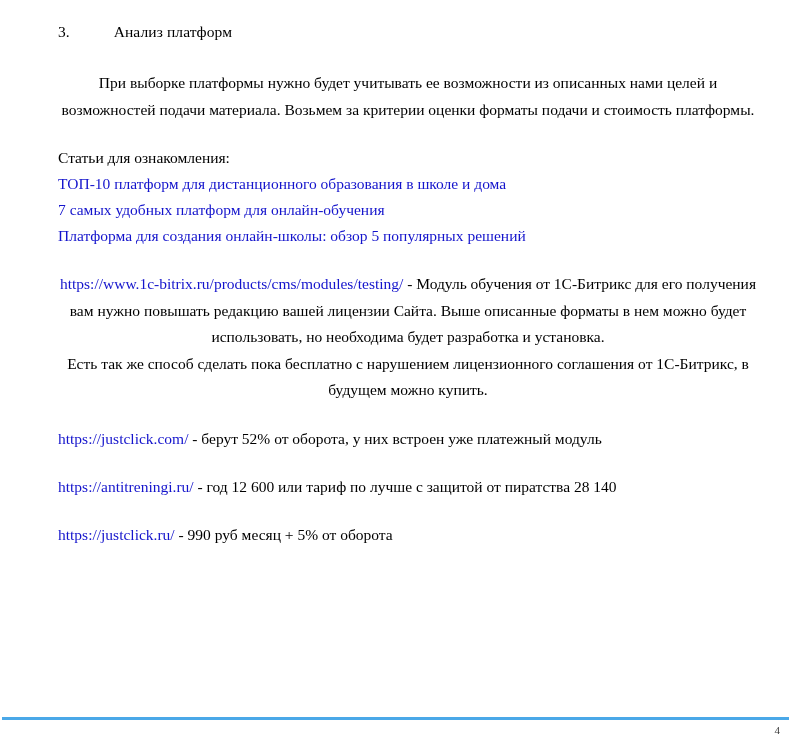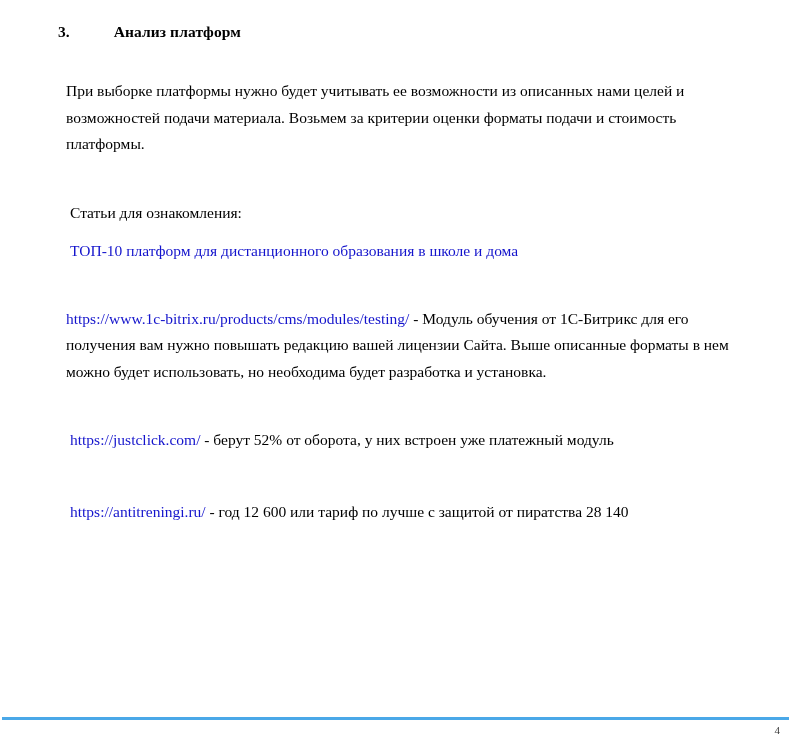--- a/index.html
+++ b/index.html
@@ -22,38 +22,38 @@
     box-sizing: border-box;
   }
   .content {
     position: absolute;
     left: 58px;
     top: 22px;
     width: 700px;
   }
   .heading {
     font-size: 15.5px;
-    font-weight: bold;
+    font-weight: normal;
     line-height: 20px;
     margin: 0 0 0 0;
     white-space: pre;
     letter-spacing: 0.1px;
   }
   .spacer-lg { height: 28px; }
   .spacer-md { height: 22px; }
   .para {
     font-size: 15.5px;
     line-height: 26.5px;
-    margin: 8px;
-    text-align: left;
+    margin: 0;
+    text-align: center;
   }
   .line {
     font-size: 15.5px;
     line-height: 26px;
-    margin: 12px;
+    margin: 0;
     white-space: nowrap;
   }
   a.doclink, .doclink {
     color: #1414cc;
     text-underline-offset: 1px;
   }
   .plain { color: #000000; text-decoration: none; }
   .footer-rule {
     position: absolute;
     left: 2px;
@@ -84,38 +84,42 @@
     <div class="spacer-lg"></div>
 
     <p class="para">При выборке платформы нужно будет учитывать ее возможности из описанных нами целей и возможностей подачи материала. Возьмем за критерии оценки форматы подачи и стоимость платформы.</p>
 
     <div class="spacer-md"></div>
 
     <div class="line">Статьи для ознакомления:</div>
 
     <div class="line"><span class="doclink">ТОП-10 платформ для дистанционного образования в школе и дома</span><span class="plain"></span></div>
 
+    <div class="line"><span class="doclink">7 самых удобных платформ для онлайн-обучения</span><span class="plain"></span></div>
 
 
+    <div class="line"><span class="doclink">Платформа для создания онлайн-школы: обзор 5 популярных решений</span><span class="plain"></span></div>
 
     <div class="spacer-md"></div>
 
     <p class="para"><span class="doclink">https://www.1c-bitrix.ru/products/cms/modules/testing/</span><span class="plain"> - Модуль обучения от 1С-Битрикс для его получения вам нужно повышать редакцию вашей лицензии Сайта. Выше описанные форматы в нем можно будет использовать, но необходима будет разработка и установка.</span></p>
 
 
+    <p class="para">Есть так же способ сделать пока бесплатно с нарушением лицензионного соглашения от 1С-Битрикс, в будущем можно купить.</p>
 
     <div class="spacer-md"></div>
 
     <div class="line"><span class="doclink">https://justclick.com/</span><span class="plain"> - берут 52% от оборота, у них встроен уже платежный модуль</span></div>
 
     <div class="spacer-md"></div>
 
     <div class="line"><span class="doclink">https://antitreningi.ru/</span><span class="plain"> -  год 12 600  или тариф по лучше с защитой от пиратства 28 140</span></div>
 
     <div class="spacer-md"></div>
 
+    <div class="line"><span class="doclink">https://justclick.ru/</span><span class="plain"> - 990 руб месяц + 5% от оборота</span></div>
 
   </div>
 
   <div class="footer-rule"></div>
   <div class="footer-pageno">4</div>
 
 </div>
 
 </body></html>

